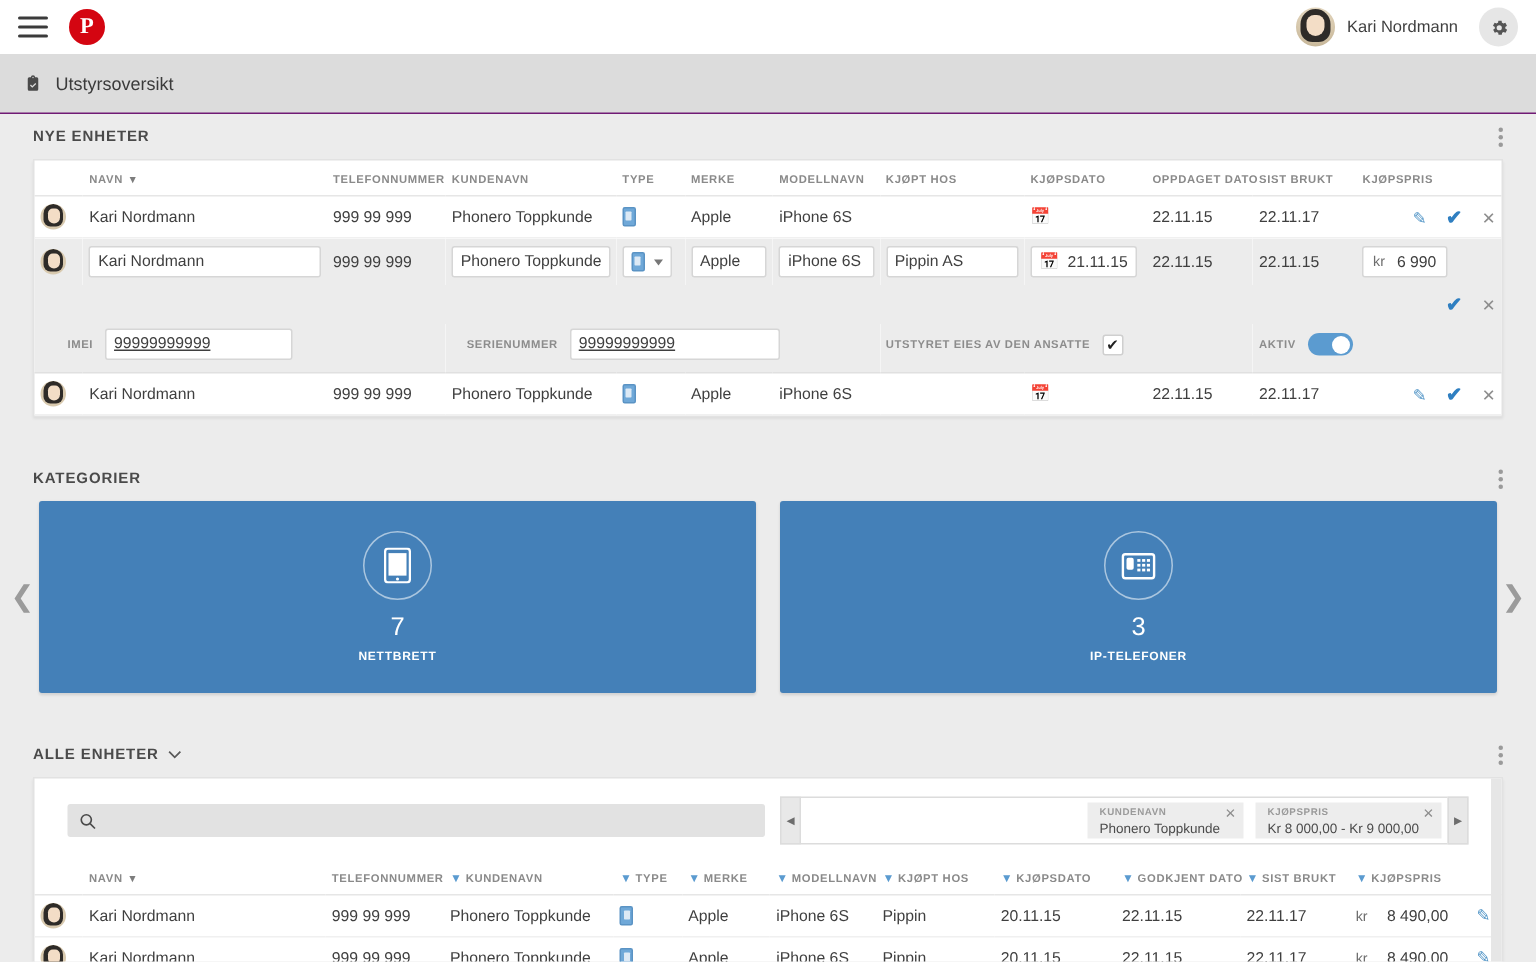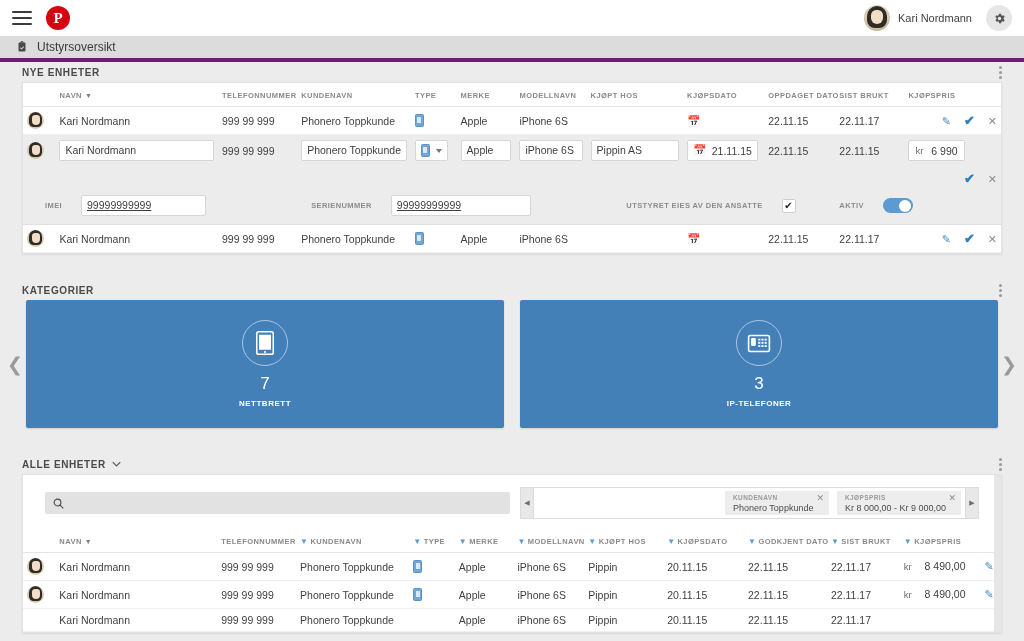--- a/index.html
+++ b/index.html
@@ -45,31 +45,31 @@
   }
   .user-name { font-size: 11px; color:#3f3f3f; }
   .gear-btn {
     width: 26px; height: 26px; border-radius: 50%;
     background: #e6e6e6; display:flex; align-items:center; justify-content:center;
     cursor:pointer;
   }
 
   
   .breadcrumb {
-    height: 26px; background: #dcdcdc;
+    height: 40px; background: #dcdcdc;
     display:flex; align-items:center; padding: 4px 16px; gap:9px;
-    border-bottom: 4px solid #701a75;
+    border-bottom: 1px solid #701a75;
   }
   .breadcrumb-label { font-size: 12px; color:#3b3b3b; }
 
   
   .section-head {
     display:flex; align-items:center;
     padding: 0 22px;
-    height: 20px;
+    height: 30px;
   }
   .section-title {
     font-size: 10px; font-weight: bold; letter-spacing: 0.6px; color:#4a4a4a;
   }
   .chev-down { margin-left:6px; }
   .kebab { margin-left:auto; cursor:pointer; display:flex; flex-direction:column; gap:2px; }
   .kebab i { display:block; width:3px; height:3px; border-radius:50%; background:#9a9a9a; }
 
   .panel {
     background:#fff; margin: 0 22px;
@@ -123,21 +123,21 @@
               border:1px solid #d6d6d6; border-radius:2px; padding:2px 5px; height:21px; font-size:10.5px; }
   .price-inp { display:inline-flex; align-items:center; gap:8px; background:#fff;
               border:1px solid #d6d6d6; border-radius:2px; padding:2px 6px; height:21px; font-size:10.5px; }
   .cur { color:#6d6d6d; font-size:9.5px; }
 
   .acts { text-align:right; white-space:nowrap; }
   .ic-pencil { color:#4a90c4; font-size:11px; cursor:pointer; }
   .ic-check  { color:#2f7fc1; font-size:13px; cursor:pointer; margin-left:10px; font-weight:bold;}
   .ic-x      { color:#8d8d8d; font-size:11px; cursor:pointer; margin-left:10px; }
 
-  .sub-field { display:inline-flex; align-items:center; gap:19px; }
+  .sub-field { display:inline-flex; align-items:center; gap:8px; }
   .sub-label { font-size:7.5px; font-weight:bold; letter-spacing:.4px; color:#8c8c8c; }
   .chk {
     width:14px;height:14px;background:#fff;border:1px solid #cfcfcf;border-radius:2px;
     display:inline-flex;align-items:center;justify-content:center;font-size:10px;color:#222;
   }
   .toggle { width:30px;height:15px;border-radius:8px;background:#5b9bd0;position:relative;display:inline-block; }
   .toggle::after{content:"";position:absolute;right:1.5px;top:1.5px;width:12px;height:12px;border-radius:50%;background:#fff;}
 
   
   .cat-row { display:flex; align-items:stretch; padding: 0 4px; gap: 0; }
@@ -313,21 +313,21 @@
             <span class="sub-label">IMEI</span>
             <span class="inp inp-sm" style="width:125px">99999999999</span>
           </span>
         </td>
         <td colspan="4" style="padding-left:14px">
           <span class="sub-field">
             <span class="sub-label">SERIENUMMER</span>
             <span class="inp inp-sm" style="width:140px">99999999999</span>
           </span>
         </td>
-        <td colspan="3" style="text-align:center">
+        <td colspan="3" style="text-align:left">
           <span class="sub-field">
             <span class="sub-label">UTSTYRET EIES AV DEN ANSATTE</span>
             <span class="chk">✔</span>
           </span>
         </td>
         <td colspan="2" style="text-align:left">
           <span class="sub-field" style="justify-content:flex-end">
             <span class="sub-label">AKTIV</span>
             <span class="toggle"></span>
           </span>

